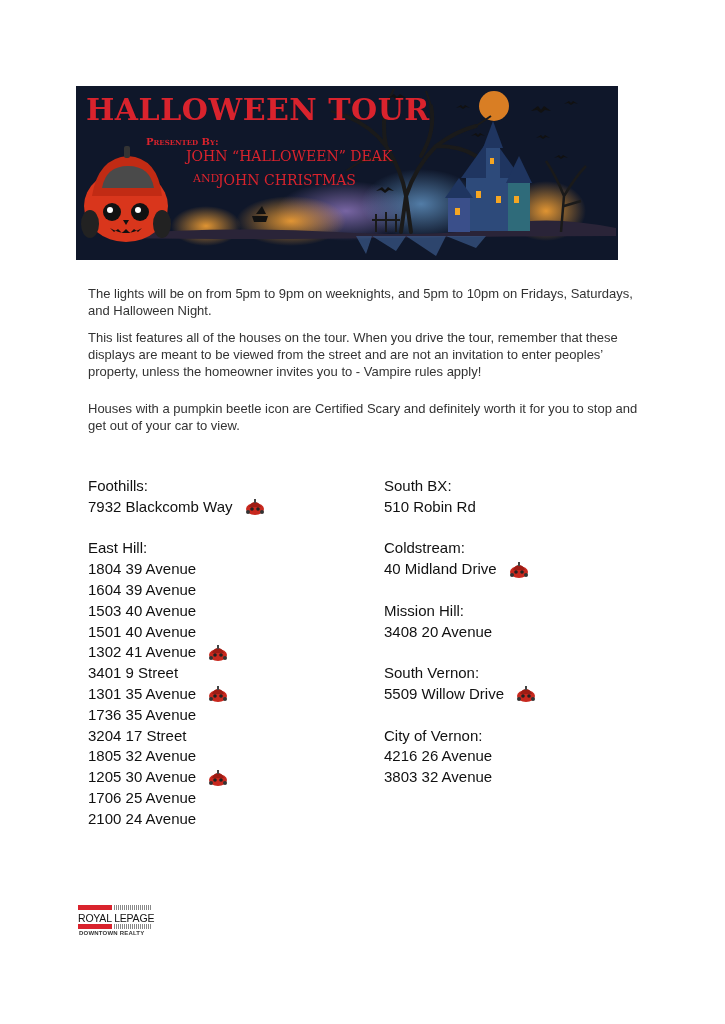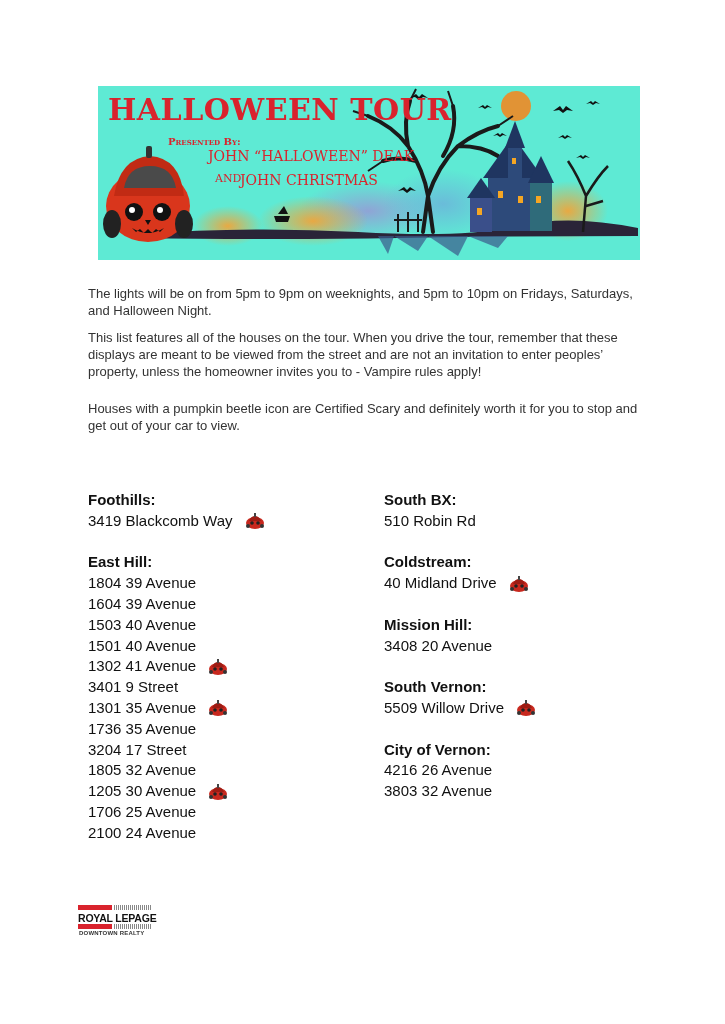--- a/index.html
+++ b/index.html
@@ -1,43 +1,43 @@
 <!DOCTYPE html>
 <html><head>
   <meta charset="utf-8">
   <style>
     * { margin: 0; padding: 0; box-sizing: border-box; }
     html, body { width: 725px; height: 1024px; background: #ffffff; overflow: hidden; }
     body { position: relative; font-family: "Liberation Sans", sans-serif; color: #222222; }
 
-    .banner { position: absolute; left: 98px; top: 86px; width: 542px; height: 174px; overflow: hidden; background: #5eead4; }
+    .banner { position: absolute; left: 76px; top: 86px; width: 542px; height: 174px; overflow: hidden; background: #0f172a; }
     .banner svg { position: absolute; left: 0; top: 0; }
     .banner-title { position: absolute; left: 10px; top: 6px; font-family: "DejaVu Serif", serif; font-size: 30px; font-weight: bold; color: #d9232d; letter-spacing: 0.5px; }
     .banner-presented { position: absolute; left: 70px; top: 50px; font-family: "DejaVu Serif", serif; font-size: 10px; font-weight: bold; color: #d9232d; font-variant: small-caps; }
     .banner-name1 { position: absolute; left: 110px; top: 62px; font-family: "DejaVu Serif", serif; font-size: 14px; color: #d9232d; }
     .banner-and { position: absolute; left: 117px; top: 86px; font-family: "DejaVu Serif", serif; font-size: 11px; color: #d9232d; }
     .banner-name2 { position: absolute; left: 142px; top: 86px; font-family: "DejaVu Serif", serif; font-size: 14px; color: #d9232d; }
 
     .intro { position: absolute; left: 88px; width: 560px; font-size: 13px; line-height: 17px; color: #333333; }
     .p1 { top: 285px; }
     .p2 { top: 329px; }
     .p3 { top: 400px; }
 
     .col { position: absolute; top: 476px; font-size: 15px; line-height: 20.8px; color: #111111; }
     .col-left { left: 88px; width: 260px; }
     .col-right { left: 384px; width: 260px; }
     .group { margin-bottom: 20.8px; }
-    .group-title { font-weight: bold; margin-top: 14px; }
+    .group-title { font-weight: normal; }
     .addr { display: flex; align-items: center; white-space: nowrap; }
     .beetle { display: inline-block; width: 20px; height: 16px; margin-left: 12px; }
 
     .logo { position: absolute; left: 78px; top: 905px; width: 76px; height: 34px; }
     .logo .bar-red { position: absolute; left: 0; height: 5px; width: 34px; background: #d9232d; }
     .logo .bar-grey { position: absolute; left: 36px; height: 5px; width: 38px; background: repeating-linear-gradient(90deg, #888 0 1px, #fff 1px 2px); }
-    .logo .lp-text { position: absolute; left: 0; top: 7px; font-size: 10.5px; font-weight: bold; color: #111; letter-spacing: -0.2px; white-space: nowrap; }
+    .logo .lp-text { position: absolute; left: 0; top: 7px; font-size: 10.5px; font-weight: normal; color: #111; letter-spacing: -0.2px; white-space: nowrap; }
     .logo .dt-text { position: absolute; left: 1px; top: 25px; font-size: 6px; font-weight: bold; color: #333; letter-spacing: 0.2px; white-space: nowrap; }
   </style>
 </head>
 <body>
 
 <div class="banner">
   <svg width="542" height="174" viewBox="0 0 542 174">
     <defs>
       <radialGradient id="glowO" cx="50%" cy="50%" r="50%">
         <stop offset="0%" stop-color="#f7a233" stop-opacity="0.9"></stop>
@@ -121,21 +121,21 @@
 </div>
 
 <p class="intro p1">The lights will be on from 5pm to 9pm on weeknights, and 5pm to 10pm on Fridays, Saturdays, and Halloween Night.</p>
 <p class="intro p2">This list features all of the houses on the tour. When you drive the tour, remember that these displays are meant to be viewed from the street and are not an invitation to enter peoples’ property, unless the homeowner invites you to - Vampire rules apply!</p>
 <p class="intro p3">Houses with a pumpkin beetle icon are Certified Scary and definitely worth it for you to stop and get out of your car to view.</p>
 
 <div class="col col-left">
   <div class="group">
     <div class="group-title">Foothills:</div>
     <div class="addr">
-      <span>3419 Blackcomb Way</span>
+      <span>7932 Blackcomb Way</span>
       <span class="beetle"><svg width="20" height="16" viewBox="0 0 20 16">
             <ellipse cx="10" cy="10" rx="9" ry="6" fill="#c8281e"></ellipse>
             <path d="M4 8 Q6 3 10 3 Q14 3 16 8Z" fill="#9e1c14"></path>
             <rect x="9" y="0" width="2" height="4" fill="#444"></rect>
             <circle cx="7" cy="10" r="1.8" fill="#222"></circle>
             <circle cx="13" cy="10" r="1.8" fill="#222"></circle>
             <circle cx="3" cy="13" r="2" fill="#333"></circle>
             <circle cx="17" cy="13" r="2" fill="#333"></circle>
           </svg></span>
     </div>

